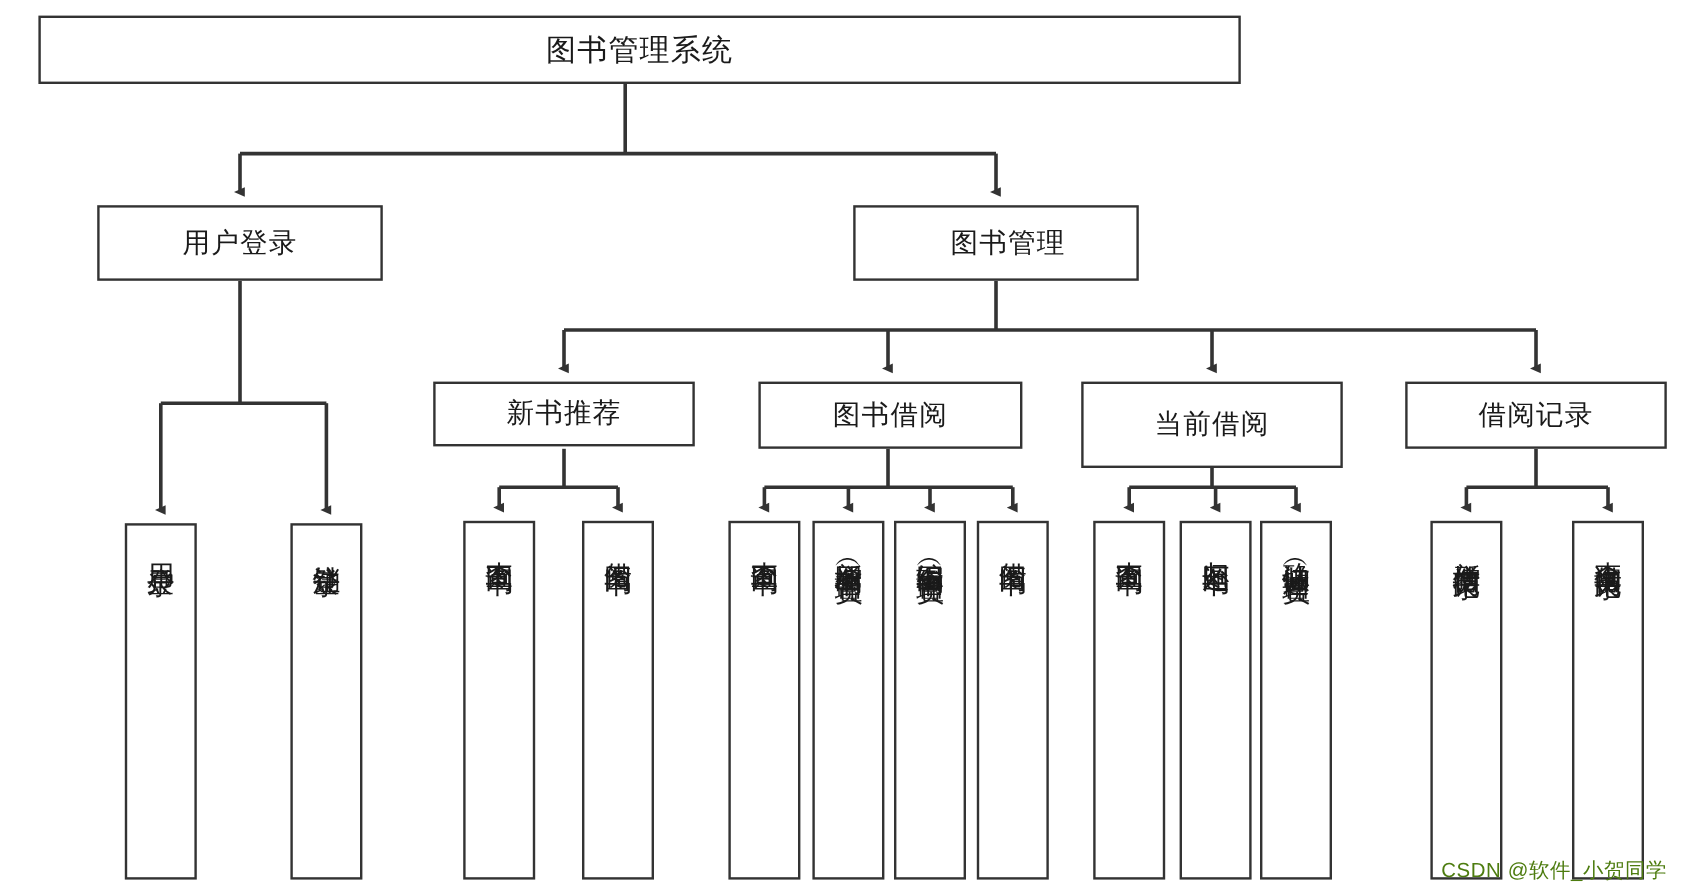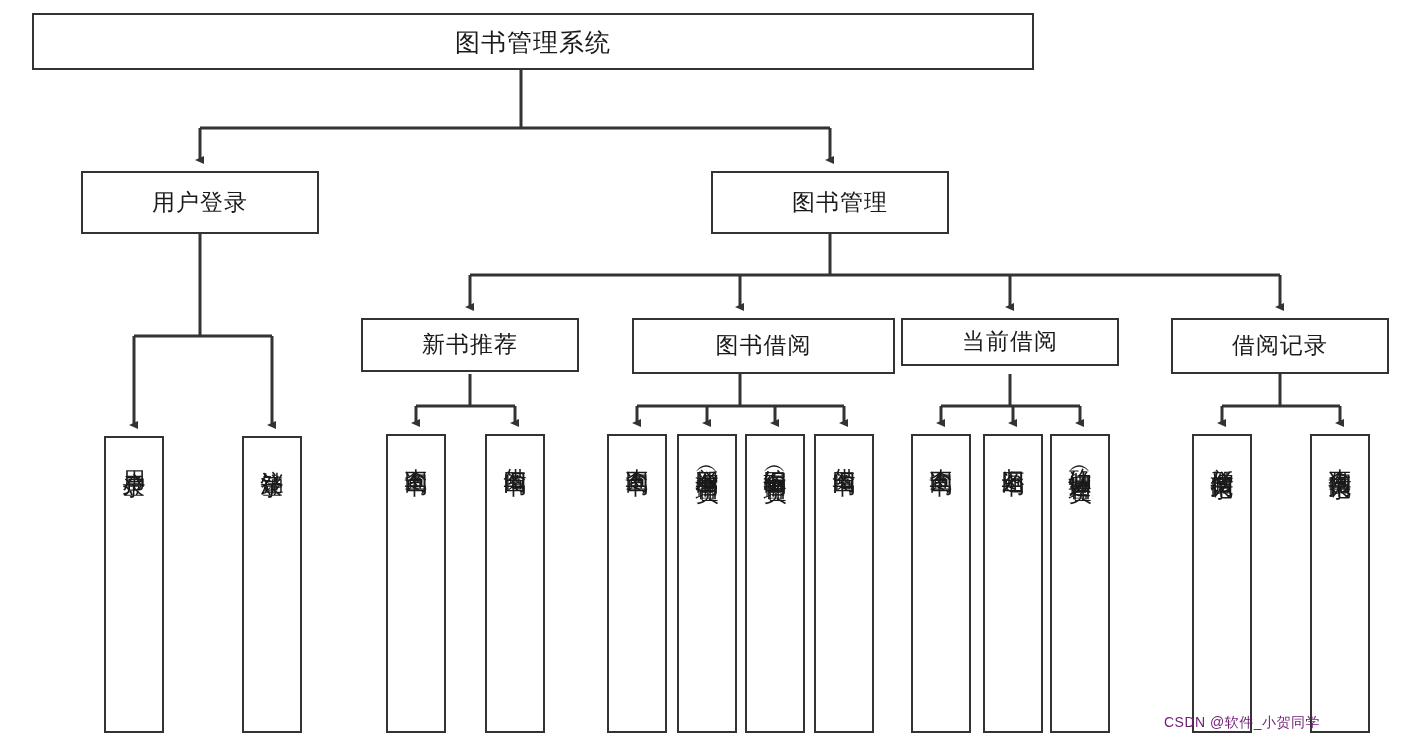--- a/index.html
+++ b/index.html
@@ -53,24 +53,24 @@
     line-height: 1.18;
     letter-spacing: 2px;
     color: #1a1a1a;
     white-space: nowrap;
   }
   .node-title {
     font-size: 25px;
   }
   #watermark {
     position: absolute;
-    left: 1164px;
+    left: 1201px;
     top: 714px;
-    font-size: 14px;
-    color: #701a75;
+    font-size: 17px;
+    color: #4d7c0f;
     white-space: nowrap;
     letter-spacing: 0.5px;
   }
 </style>
 </head>
 <body>
 
 <div id="diagram-root">
 
   <svg id="edges" viewBox="0 0 1405 747" xmlns="http://www.w3.org/2000/svg">
@@ -142,24 +142,24 @@
   <div class="node node-h" style="left:81px; top:171px; width:238px; height:63px;">
     <span>用户登录</span>
   </div>
   <div class="node node-h" style="left:711px; top:171px; width:238px; height:63px;padding-left:20px;">
     <span>图书管理</span>
   </div>
 
   <div class="node node-h" style="left:361px; top:318px; width:218px; height:54px;">
     <span>新书推荐</span>
   </div>
-  <div class="node node-h" style="left:632px; top:318px; width:263px; height:56px;text-align:center;">
+  <div class="node node-h" style="left:632px; top:318px; width:220px; height:56px;text-align:center;">
     <span>图书借阅</span>
   </div>
-  <div class="node node-h" style="left:901px; top:318px; width:218px; height:48px;">
+  <div class="node node-h" style="left:901px; top:318px; width:218px; height:72px;">
     <span>当前借阅</span>
   </div>
   <div class="node node-h" style="left:1171px; top:318px; width:218px; height:56px;">
     <span>借阅记录</span>
   </div>
 
   <div class="node node-v" style="left:104px; top:436px; width:60px; height:297px;">
     <span class="vlabel">用户登录</span>
   </div>
   <div class="node node-v" style="left:242px; top:436px; width:60px; height:297px;">

